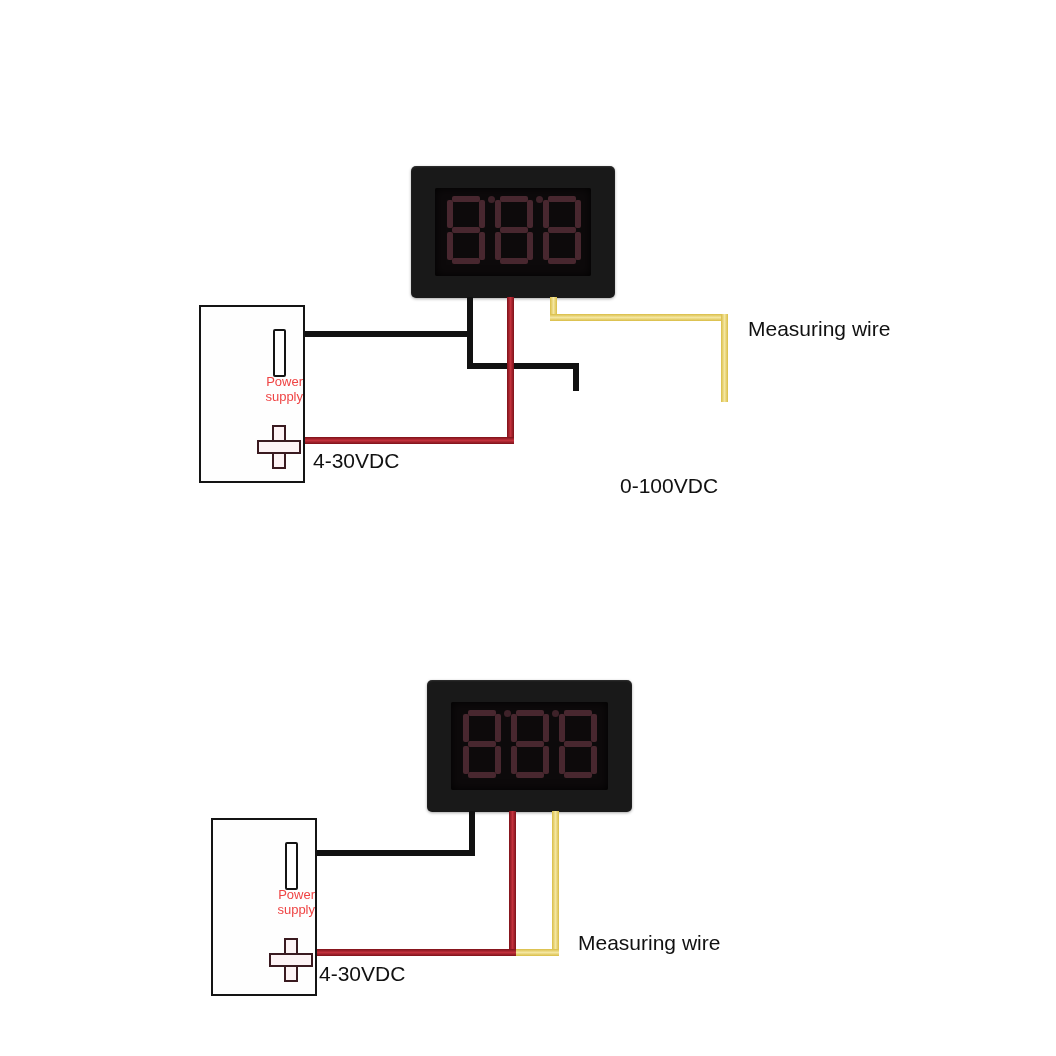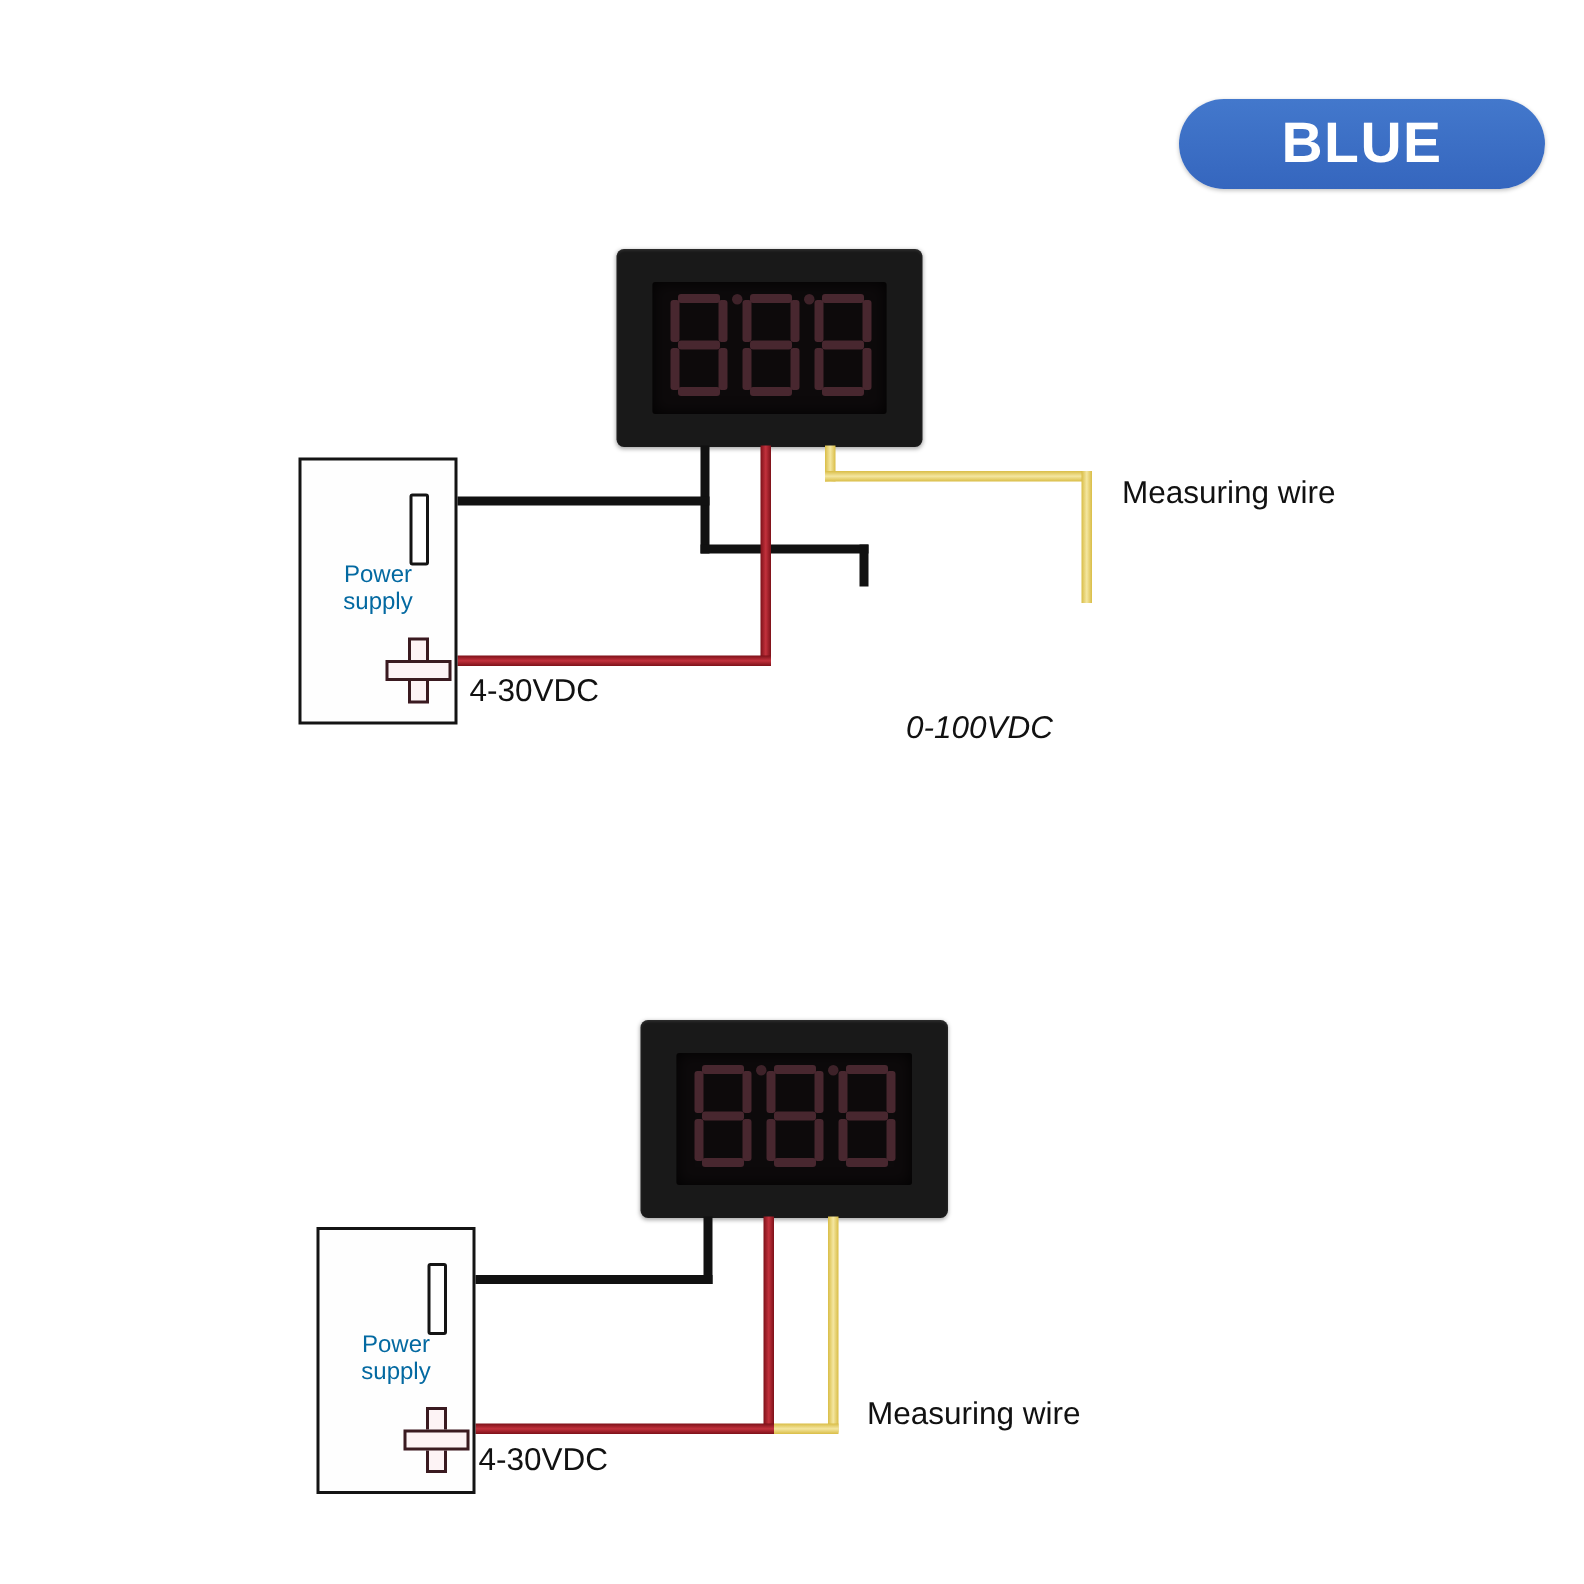--- a/index.html
+++ b/index.html
@@ -97,23 +97,23 @@
   
   .box {
     position: absolute;
     background: #fefefe;
     border: 2px solid #141414;
     box-sizing: border-box;
   }
   .box-label {
     position: absolute;
     width: 100%;
-    text-align: center;
-    font-size: 16px;
-    color: #0369a1;
+    text-align: right;
+    font-size: 13px;
+    color: #ef4444;
     line-height: 1.15;
     font-family: "Liberation Sans", sans-serif;
   }
   
   .term-minus-v {
     position: absolute;
     width: 13px;
     height: 48px;
     border: 2.5px solid #141414;
     background: #ffffff;
@@ -163,23 +163,20 @@
     color: #111111;
     font-family: "Liberation Sans", sans-serif;
     white-space: nowrap;
   }
 </style>
 </head>
 <body>
 
 <div id="root">
 
-  <div class="badge">
-    <span class="badge-label">BLUE</span>
-  </div>
 
 
   <div class="meter" style="left:411px; top:166px; width:204px; height:132px;">
 
     <div class="meter-inner" style="left:24px; top:22px; width:156px; height:88px;">
 
       <div class="digit" style="left:10px; width:42px;">
         <div class="seg" style="left:7px;  top:8px;  width:28px; height:6px;"></div>
         <div class="seg" style="left:2px;  top:12px; width:6px;  height:28px;"></div>
         <div class="seg" style="left:34px; top:12px; width:6px;  height:28px;"></div>
@@ -230,21 +227,21 @@
     <div class="box-label" style="top:68px;">
       <span>Power</span><br>
       <span>supply</span>
     </div>
     <div class="term-plus pink" style="left:56px; top:118px;"></div>
   </div>
 
   <div class="note" style="left:313px; top:449px;">4-30VDC</div>
 
 
-  <div class="note" style="left:604px; top:474px;font-style:italic;">0-100VDC</div>
+  <div class="note" style="left:620px; top:474px;">0-100VDC</div>
 
   <div class="note" style="left:748px; top:317px;">Measuring wire</div>
 
 
   <div class="meter" style="left:427px; top:680px; width:205px; height:132px;">
 
     <div class="meter-inner" style="left:24px; top:22px; width:157px; height:88px;">
 
       <div class="digit" style="left:10px; width:42px;">
         <div class="seg" style="left:7px;  top:8px;  width:28px; height:6px;"></div>

